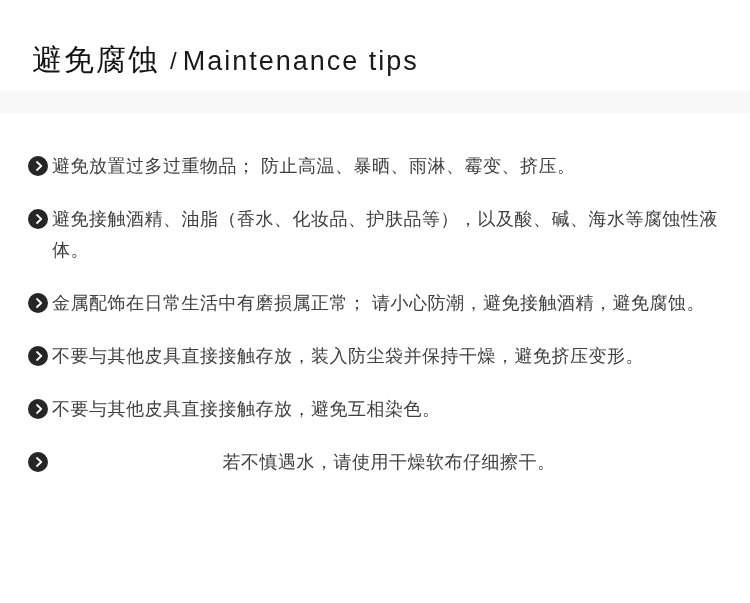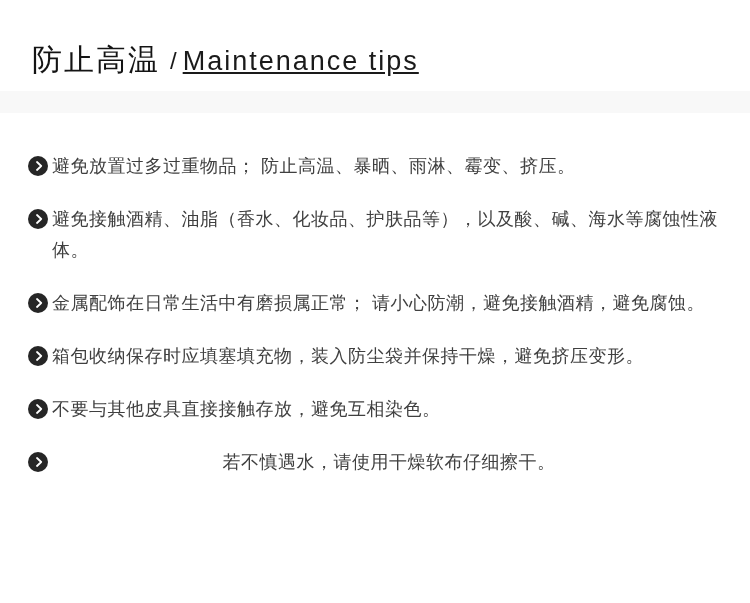--- a/index.html
+++ b/index.html
@@ -32,21 +32,20 @@
     font-weight: 300;
     color: #1a1a1a;
     margin: 0 6px 0 10px;
     vertical-align: 1px;
   }
   .title-en {
     font-size: 27px;
     font-weight: 300;
     color: #1a1a1a;
     letter-spacing: 2px;
-    text-decoration: underline;
   }
   .divider-band {
     height: 22px;
     width: 750px;
     background: #f8f8f8;
     margin-top: 8px;
   }
   .tips {
     list-style: none;
     margin: 0;
@@ -76,21 +75,21 @@
   }
   .bullet svg { display: block; margin-left: 1px; }
   .tip-text { flex: 1; }
 </style>
 </head>
 <body>
 
 <div class="page">
 
   <div class="header">
-    <span class="title-zh">防止高温</span><span class="title-sep">/</span><span class="title-en">Maintenance tips</span>
+    <span class="title-zh">避免腐蚀</span><span class="title-sep">/</span><span class="title-en">Maintenance tips</span>
   </div>
 
   <div class="divider-band"></div>
 
   <ul class="tips">
     <li class="tip">
       <span class="bullet">
         <svg width="10" height="10" viewBox="0 0 10 10">
             <polyline points="3,1 7.2,5 3,9" fill="none" stroke="#ffffff" stroke-width="1.8" stroke-linecap="round" stroke-linejoin="round"></polyline>
           </svg>
@@ -112,21 +111,21 @@
           </svg>
       </span>
       <span class="tip-text">金属配饰在日常生活中有磨损属正常； 请小心防潮，避免接触酒精，避免腐蚀。</span>
     </li>
     <li class="tip">
       <span class="bullet">
         <svg width="10" height="10" viewBox="0 0 10 10">
             <polyline points="3,1 7.2,5 3,9" fill="none" stroke="#ffffff" stroke-width="1.8" stroke-linecap="round" stroke-linejoin="round"></polyline>
           </svg>
       </span>
-      <span class="tip-text">箱包收纳保存时应填塞填充物，装入防尘袋并保持干燥，避免挤压变形。</span>
+      <span class="tip-text">不要与其他皮具直接接触存放，装入防尘袋并保持干燥，避免挤压变形。</span>
     </li>
     <li class="tip">
       <span class="bullet">
         <svg width="10" height="10" viewBox="0 0 10 10">
             <polyline points="3,1 7.2,5 3,9" fill="none" stroke="#ffffff" stroke-width="1.8" stroke-linecap="round" stroke-linejoin="round"></polyline>
           </svg>
       </span>
       <span class="tip-text">不要与其他皮具直接接触存放，避免互相染色。</span>
     </li>
     <li class="tip">

